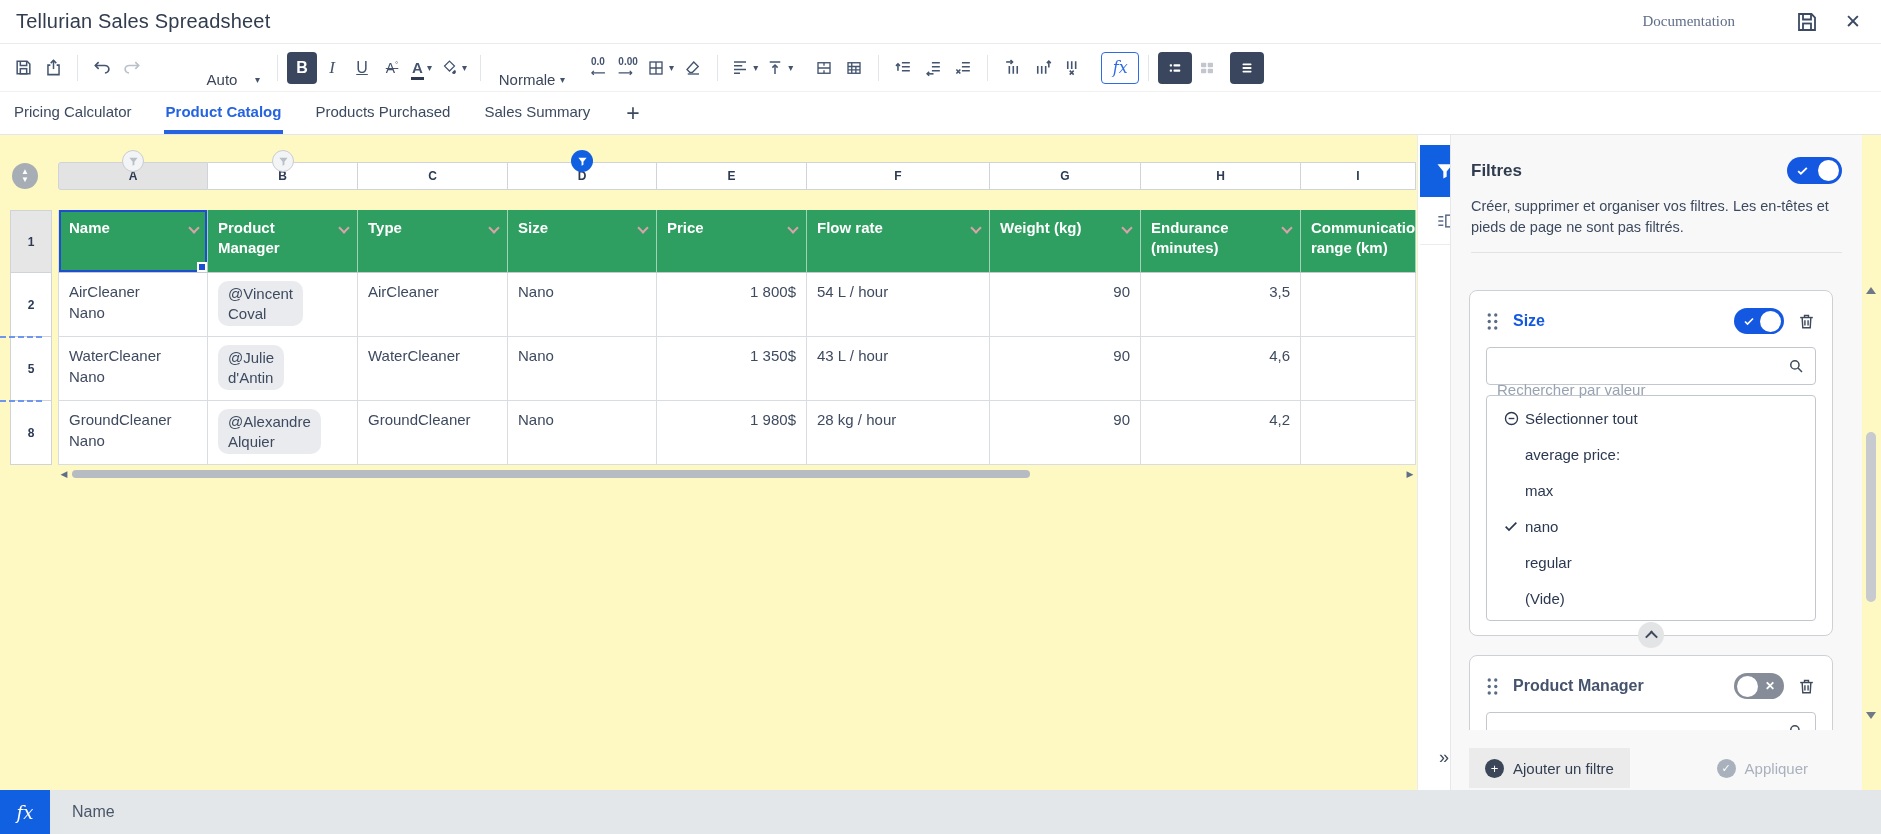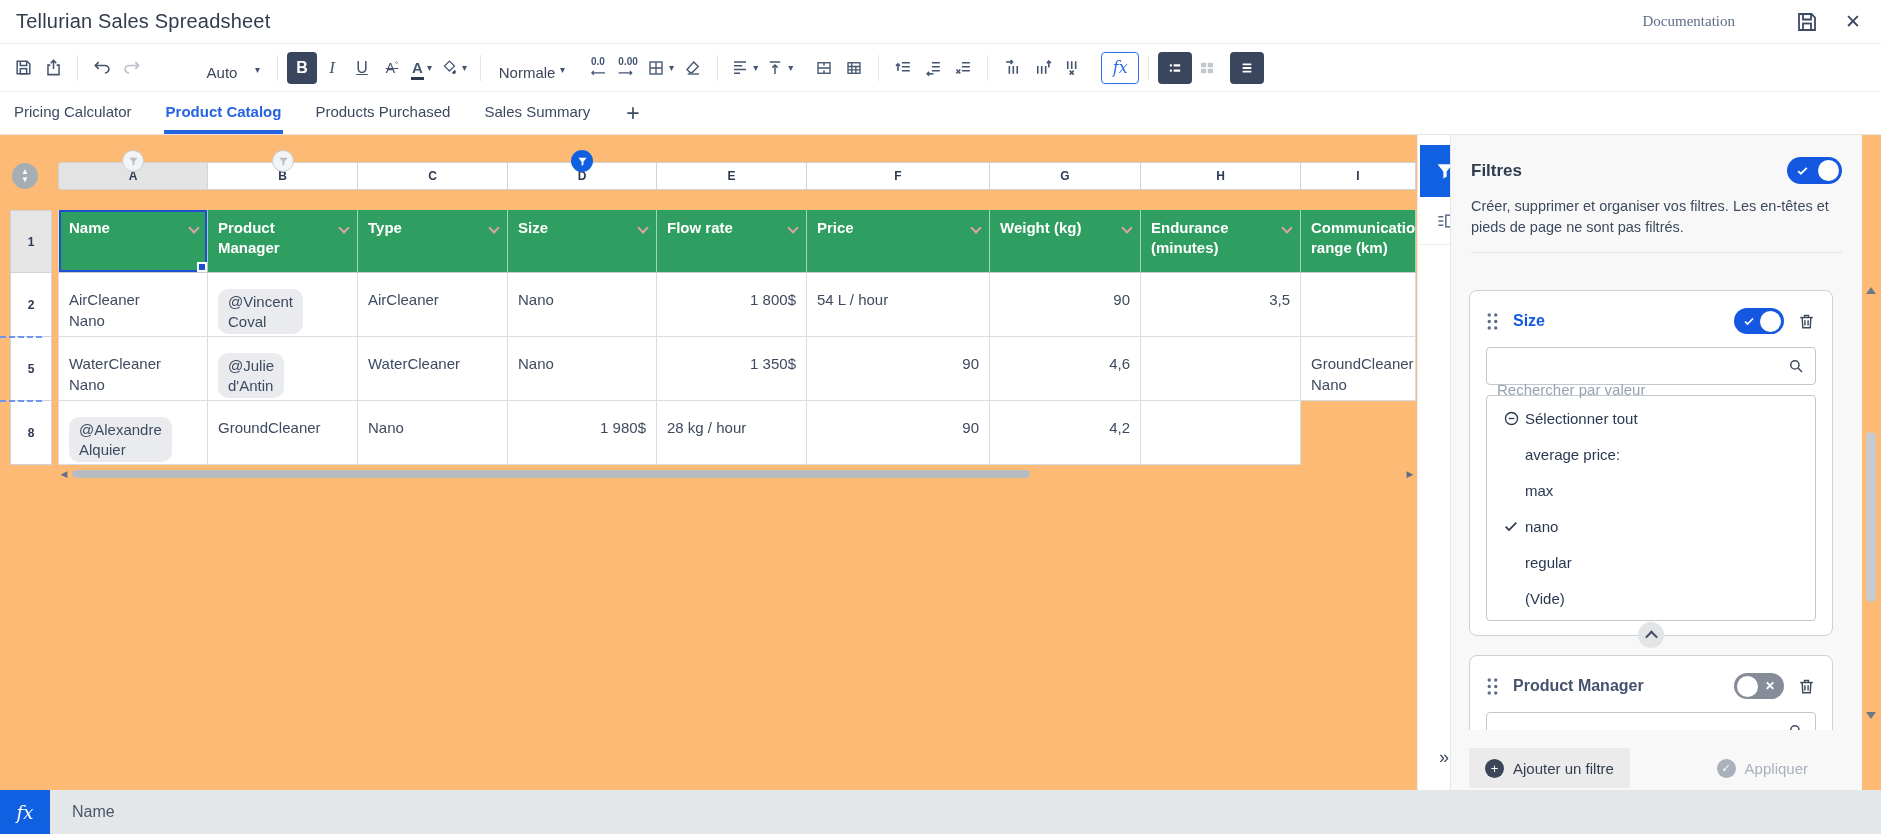--- a/index.html
+++ b/index.html
@@ -1,18 +1,18 @@
 <!DOCTYPE html>
 <html><head>
 <meta charset="utf-8">
 <style>
   * { margin:0; padding:0; box-sizing:border-box; }
   html,body { background:#fff; }
   body { font-family:"Liberation Sans", sans-serif; color:#3b4962; }
-  .app { position:relative; width:1881px; height:834px; overflow:hidden; background:#fdba74; }
+  .app { position:relative; width:1881px; height:834px; overflow:hidden; background:#fef9c3; }
 
   
   .topbar { position:absolute; left:0; top:0; width:100%; height:44px; display:flex; align-items:center;
             border-bottom:1px solid #ebebeb; background:#fff; }
   .doc-title { margin-left:16px; font-size:20px; color:#313c4e; letter-spacing:.2px; }
   .topbar-right { margin-left:auto; display:flex; align-items:center; margin-right:14px;font-family:Liberation Serif, serif; }
   .doc-link { font-size:15px; color:#5f6e88; margin-right:58px; }
   .icon-btn { display:flex; align-items:center; justify-content:center; color:#3b4962; cursor:pointer; }
   .topbar .icon-btn { width:28px; height:28px; }
   .topbar .icon-btn + .icon-btn { margin-left:18px; }
@@ -23,21 +23,21 @@
              padding-left:8px; background:#fff; border-bottom:1px solid #f0f0f0; }
   .tgroup { display:flex; align-items:center; }
   .tdiv { width:1px; height:26px; background:#e3e5e8; margin:0 9px; }
   .tbtn { min-width:30px; height:32px; padding:0 4px; display:flex; align-items:center; justify-content:center;
           border-radius:4px; color:#44546f; font-size:15px; cursor:pointer; }
   .tbtn.active-dark { background:#39465e; color:#fff; }
   .tbtn .bold { font-weight:bold; font-size:16px; }
   .tbtn .ital { font-style:italic; font-family:"Liberation Serif",serif; font-size:17px; }
   .tbtn .undl { text-decoration:underline; font-size:16px; }
   .caret { font-size:10px; color:#44546f; margin-left:4px; }
-  .dropdown { display:flex; height:32px; padding:0 8px; border-radius:4px; color:#3b4658;
+  .dropdown { display:flex; align-items:center; height:32px; padding:0 8px; border-radius:4px; color:#3b4658;
               font-size:15px; cursor:pointer;margin-top:24px; }
   .dropdown .dd-val { min-width:58px; text-align:center; }
   .disabled { color:#b9c0ca !important; }
   .a-color { position:relative; font-size:15px; font-weight:bold; }
   .a-color:after { content:""; position:absolute; left:-1px; right:-1px; bottom:-4px; height:3px; background:#2f3a4e; }
   .strike-a { font-size:14px; text-decoration:line-through; }
   .strike-a sup { font-size:8px; }
   .dec-ic { display:flex; flex-direction:column; align-items:flex-start; line-height:1; font-weight:bold; }
   .dec-ic .n { font-size:10px; }
   .dec-ic .a { font-size:10px; margin-top:1px; }
@@ -75,21 +75,21 @@
   .gut-dash { position:absolute; left:0; width:42px; border-top:2px dashed #6f96ef; z-index:3; }
 
   .grid { position:absolute; left:58px; top:210px; display:grid;
           grid-template-columns:150px 150px 150px 149px 150px 183px 151px 160px 115px;
           grid-template-rows:63px 64px 64px 64px; }
   .hcell { position:relative; background:#2f9e61; color:#fff; font-size:15px; font-weight:bold; line-height:1.35;
            padding:8px 26px 8px 10px; border-right:1px solid rgba(255,255,255,.55); border-bottom:1px solid #c6cacf;
            overflow:hidden; cursor:pointer; }
   .hchev { position:absolute; right:9px; top:14px; width:8px; height:8px; border-right:2px solid #d8a3ab;
            border-bottom:2px solid #d8a3ab; transform:rotate(45deg); }
-  .dcell { position:relative; background:#fff; color:#3e4a5f; font-size:15px; padding:16px 10px;
+  .dcell { position:relative; background:#fff; color:#3e4a5f; font-size:15px; padding:8px 10px;
            border-right:1px solid #d9dce0; border-bottom:1px solid #d9dce0; white-space:pre-line; line-height:1.4;
            overflow:hidden; cursor:cell; }
   .dcell.num { text-align:right; }
   .grid > div:nth-child(9n+1) { border-left:1px solid #d9dce0; }
   .chip { display:inline-block; background:#e9ebee; border-radius:10px; padding:3px 10px; line-height:1.3; }
   .a1-sel { position:absolute; inset:0; border:2px solid #1d4ed0; pointer-events:none; }
   .a1-handle { position:absolute; right:0; bottom:0; width:10px; height:10px; background:#1d4ed0;
                border:2px solid #fff; }
 
   .hscroll { position:absolute; left:58px; top:467px; width:1358px; height:13px; display:flex; align-items:center; }
@@ -458,22 +458,22 @@
   <div class="grid">
 
     <div class="hcell">
       <span>Name</span><span class="hchev"></span>
       <span class="a1-sel"></span>
       <span class="a1-handle"></span>
     </div>
     <div class="hcell"><span>Product Manager</span><span class="hchev"></span></div>
     <div class="hcell"><span>Type</span><span class="hchev"></span></div>
     <div class="hcell"><span>Size</span><span class="hchev"></span></div>
+    <div class="hcell"><span>Price</span><span class="hchev"></span></div>
     <div class="hcell"><span>Flow rate</span><span class="hchev"></span></div>
-    <div class="hcell"><span>Price</span><span class="hchev"></span></div>
     <div class="hcell"><span>Weight (kg)</span><span class="hchev"></span></div>
     <div class="hcell"><span>Endurance (minutes)</span><span class="hchev"></span></div>
     <div class="hcell"><span>Communication range (km)</span></div>
 
     <div class="dcell">AirCleaner
 Nano</div>
     <div class="dcell"><span class="chip">@Vincent
 Coval</span></div>
     <div class="dcell">AirCleaner</div>
     <div class="dcell">Nano</div>
@@ -483,20 +483,21 @@
     <div class="dcell num">3,5</div>
     <div class="dcell"></div>
 
     <div class="dcell">WaterCleaner
 Nano</div>
     <div class="dcell"><span class="chip">@Julie
 d'Antin</span></div>
     <div class="dcell">WaterCleaner</div>
     <div class="dcell">Nano</div>
     <div class="dcell num">1 350$</div>
+    <div class="dcell">43 L / hour</div>
     <div class="dcell num">90</div>
     <div class="dcell num">4,6</div>
     <div class="dcell"></div>
 
     <div class="dcell">GroundCleaner
 Nano</div>
     <div class="dcell"><span class="chip">@Alexandre
 Alquier</span></div>
     <div class="dcell">GroundCleaner</div>
     <div class="dcell">Nano</div>

